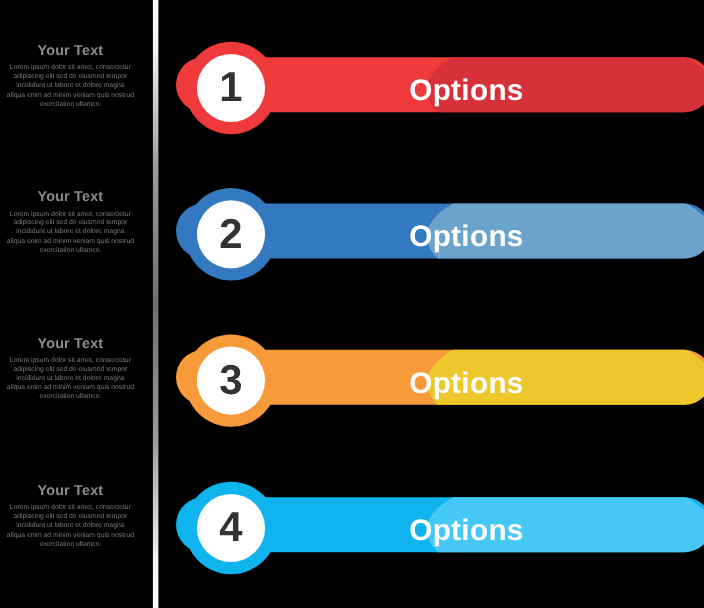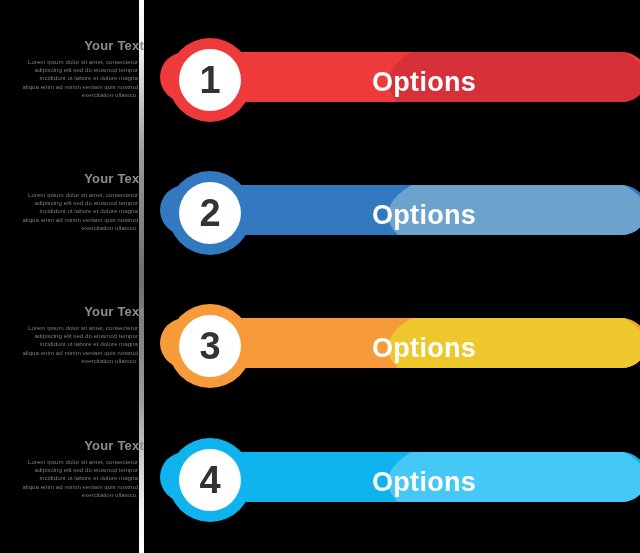--- a/index.html
+++ b/index.html
@@ -40,22 +40,21 @@
   #row-0 { top:0px; }
   #row-1 { top:133px; }
   #row-2 { top:266px; }
   #row-3 { top:400px; }
 
   
   .text-block {
     position:absolute;
     left:0; top:38px;
     width:128px;
-    text-align:right;
-    margin-left:16px;
+    text-align:center;
   }
   .text-title {
     font-size:13px;
     font-weight:bold;
     color:#8c8c8c;
     letter-spacing:0.2px;
     margin-bottom:5px;
     white-space:nowrap;
   }
   .text-body {

